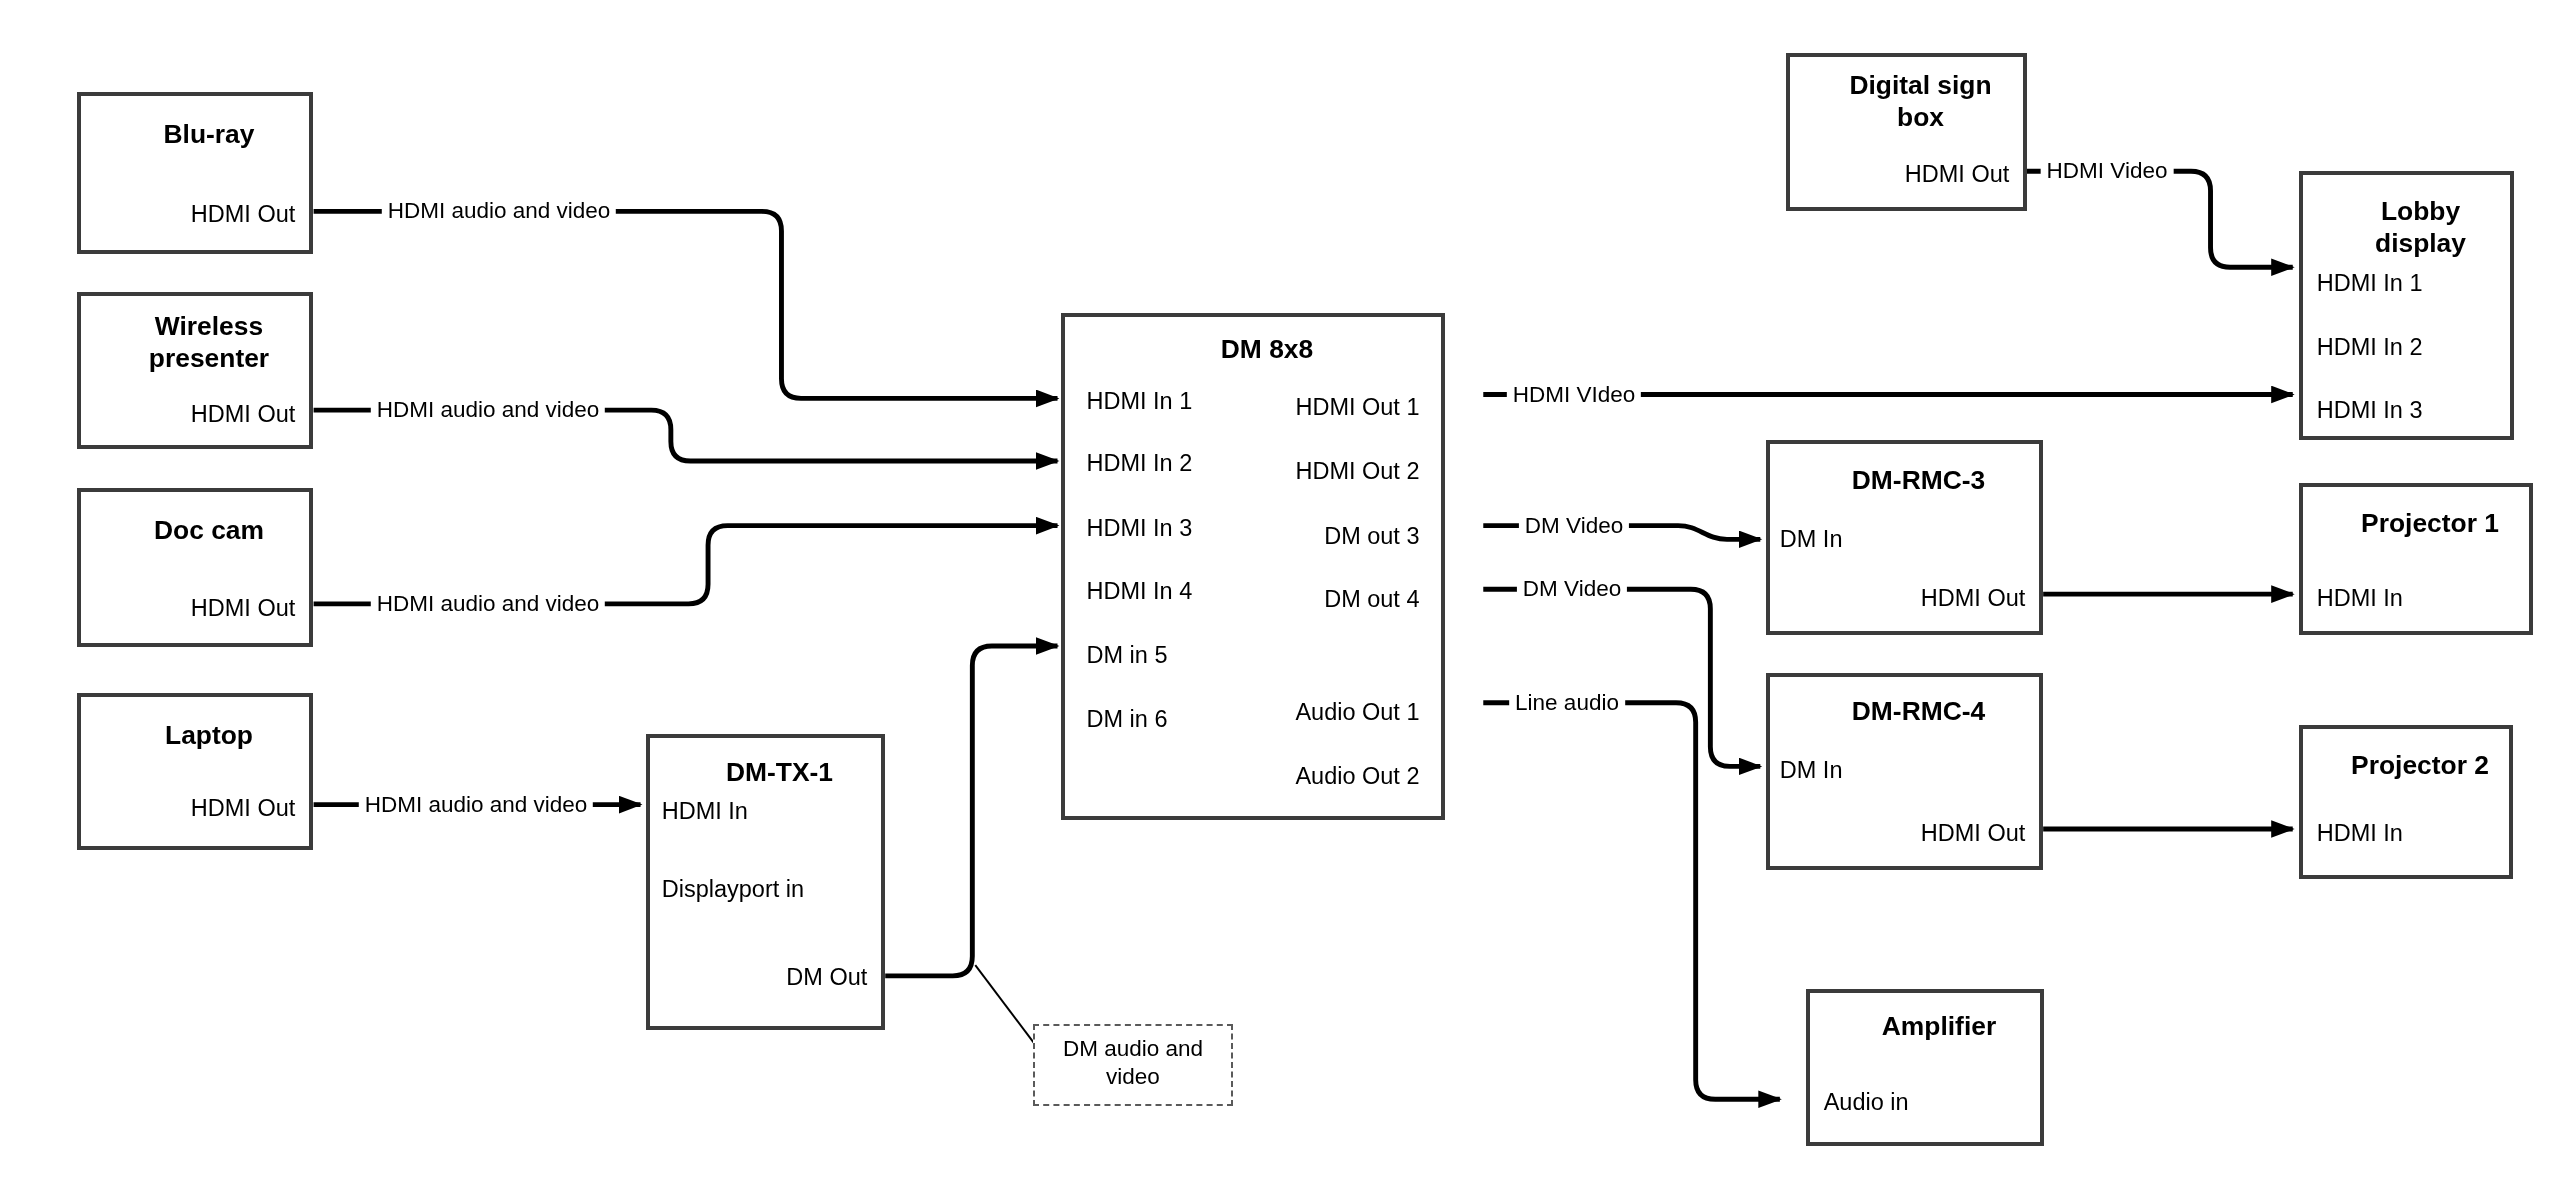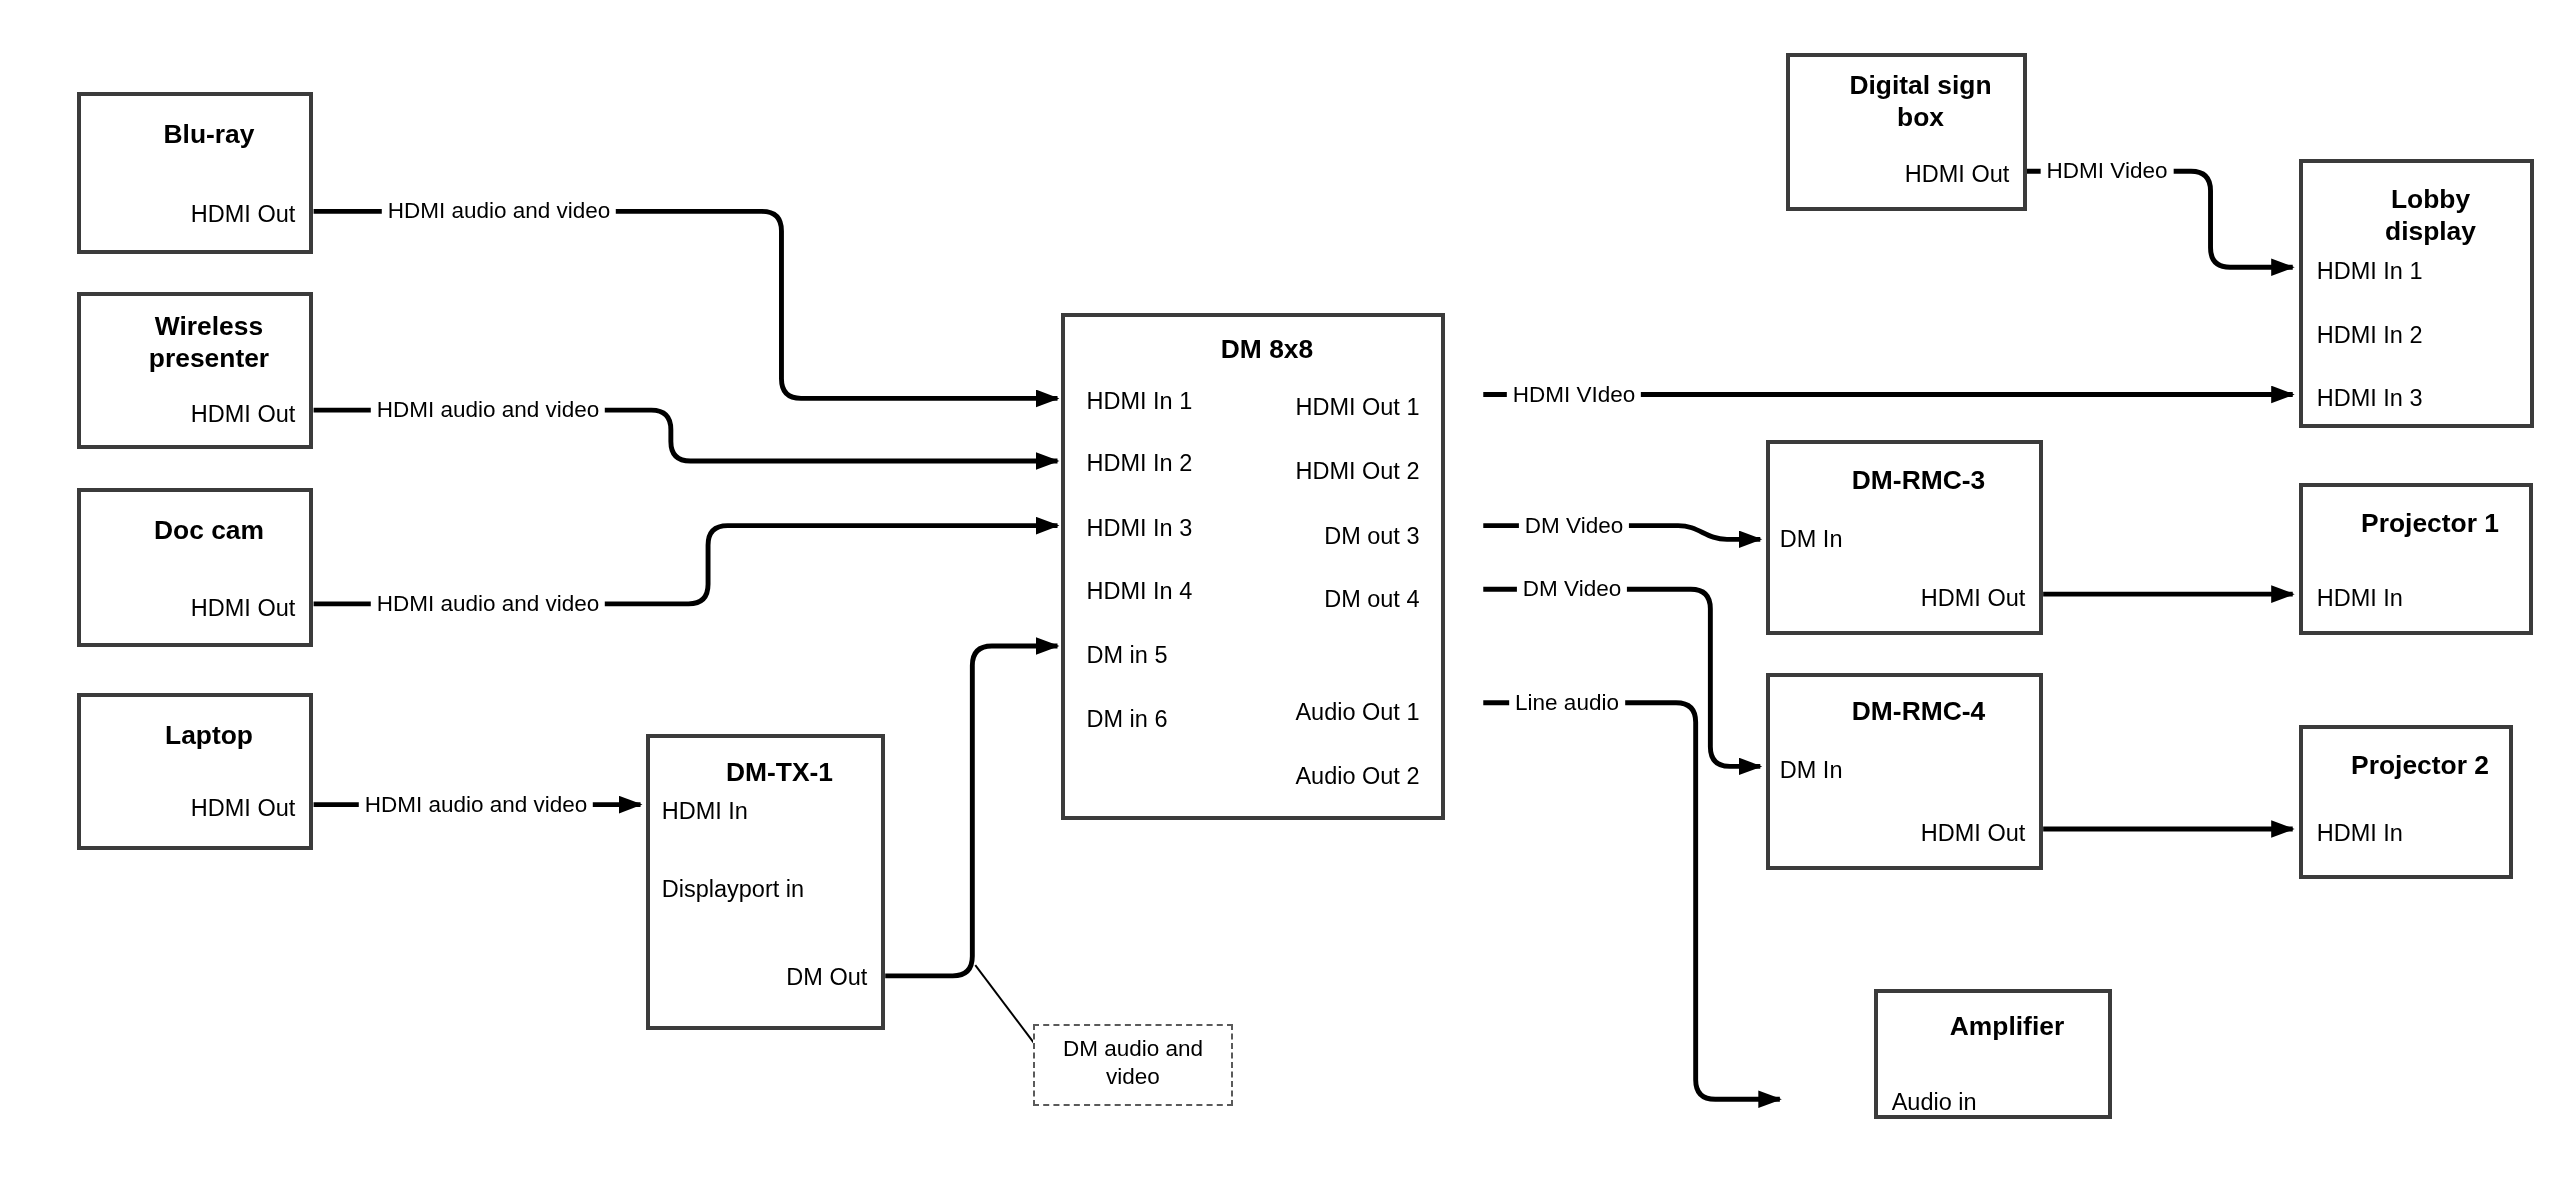--- a/index.html
+++ b/index.html
@@ -95,21 +95,21 @@
     <div class="port pright" style="top:437px">Audio Out 2</div>
   </div>
 
   <div class="box" style="left:1786px;top:53px;width:241px;height:158px">
     <div class="title" style="top:11.7px">
         <div class="title-narrow" style="width:176px">Digital sign box</div>
       </div>
     <div class="port pright" style="top:103px">HDMI Out</div>
   </div>
 
-  <div class="box" style="left:2299px;top:159px;width:235px;height:269px">
+  <div class="box" style="left:2299px;top:171px;width:215px;height:269px">
     <div class="title" style="top:19.6px">
         <div class="title-narrow" style="width:137px">Lobby display</div>
       </div>
     <div class="port pleft" style="top:94px">HDMI In 1</div>
     <div class="port pleft" style="top:158px">HDMI In 2</div>
     <div class="port pleft" style="top:221px">HDMI In 3</div>
   </div>
 
   <div class="box rmc" style="left:1766px;top:440px;width:277px;height:195px">
     <div class="title" style="top:19.6px">DM-RMC-3</div>
@@ -126,21 +126,21 @@
     <div class="title" style="top:17.6px">DM-RMC-4</div>
     <div class="port pleft" style="top:79px">DM In</div>
     <div class="port pright" style="top:142px">HDMI Out</div>
   </div>
 
   <div class="box" style="left:2299px;top:725px;width:214px;height:154px">
     <div class="title" style="top:19.6px">Projector 2</div>
     <div class="port pleft" style="top:90px">HDMI In</div>
   </div>
 
-  <div class="box" style="left:1874px;top:989px;width:238px;height:130px">
+  <div class="box" style="left:1806px;top:989px;width:238px;height:157px">
     <div class="title" style="top:16.6px">Amplifier</div>
     <div class="port pleft" style="top:95px">Audio in</div>
   </div>
 
   <div class="clabel" style="left:499px;top:211px">HDMI audio and video</div>
   <div class="clabel" style="left:488px;top:410px">HDMI audio and video</div>
   <div class="clabel" style="left:488px;top:604px">HDMI audio and video</div>
   <div class="clabel" style="left:476px;top:805px">HDMI audio and video</div>
   <div class="clabel" style="left:1574px;top:395px">HDMI VIdeo</div>
   <div class="clabel" style="left:1574px;top:526px">DM Video</div>

